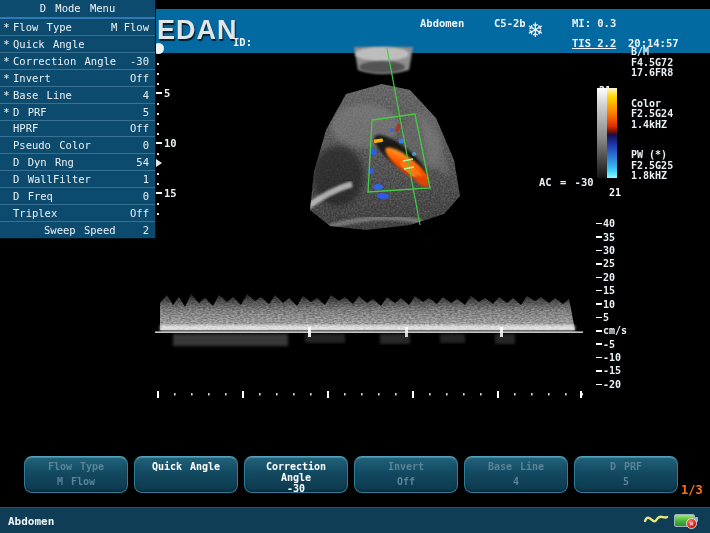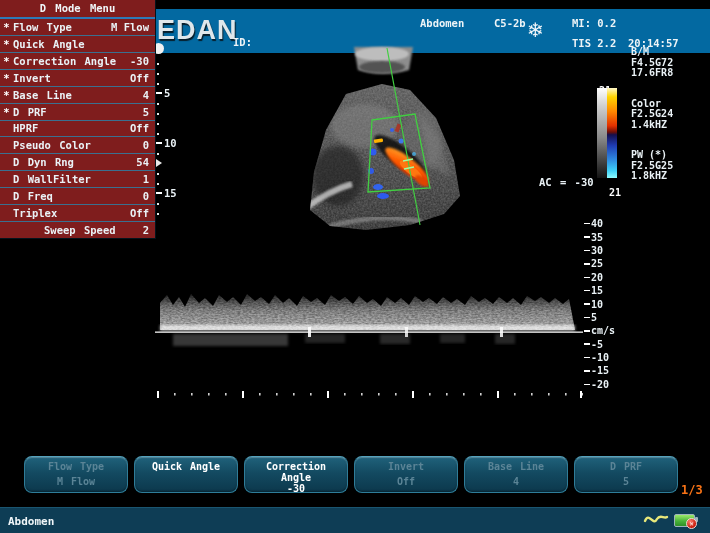--- a/index.html
+++ b/index.html
@@ -9,22 +9,22 @@
 
   
   .topbar{position:absolute;left:0;top:9px;width:710px;height:44px;background:#0369a1;}
   .logo{position:absolute;left:157px;top:6px;font-family:"Liberation Sans",sans-serif;
         font-weight:bold;font-size:27px;letter-spacing:1px;color:#dfe7eb;
         text-shadow:1px 2px 1px #071e2b;}
   .tb{position:absolute;font-size:10.5px;font-weight:bold;color:#eef4f7;white-space:nowrap;}
   .freeze{position:absolute;left:527px;top:9px;font-size:20px;color:#f2f7fa;font-family:"DejaVu Sans",sans-serif;}
 
   
-  .menu{position:absolute;left:0;top:0;width:155px;height:238px;background:#7f1d1d;
-        z-index:6;border-right:1px solid #03131c;border-bottom:1px solid #03131c;font-weight:bold;}
+  .menu{position:absolute;left:0;top:0;width:155px;height:238px;background:#0c4a6e;
+        z-index:6;border-right:1px solid #03131c;border-bottom:1px solid #03131c;font-weight:normal;}
   .menu-header{height:17px;line-height:17px;text-align:center;font-size:10.5px;
         border-bottom:2px solid #2d7ab8;word-spacing:3px;color:#f0f6f9;}
   .menu-items{display:flex;flex-direction:column;height:219px;}
   .menu-row{flex:1;display:flex;align-items:center;border-bottom:1px solid #3a7090;
         font-size:10.5px;box-sizing:border-box;cursor:default;}
   .menu-row:last-child{border-bottom:none;padding-left:31px;}
   .m-star{width:13px;text-align:center;color:#fff;}
   .m-label{flex:1;word-spacing:2px;}
   .m-value{padding-right:6px;text-align:right;}
 
@@ -38,21 +38,21 @@
         background:linear-gradient(180deg,#ffffff 0%,#cfcfcf 20%,#8a8a8a 55%,#3a3a3a 85%,#141414 100%);}
   .colbar{position:absolute;left:607px;top:88px;width:10px;height:90px;
         background:linear-gradient(180deg,#fff8c8 0%,#ffd400 10%,#ff8800 26%,#e23000 42%,#6e0e06 49%,
                    #140f4e 52%,#1f3cb4 64%,#2f8ce0 80%,#3fd2f8 92%,#8ffcff 100%);}
   .cb-label{position:absolute;font-size:10px;font-weight:bold;color:#fff;margin-top:8px;}
 
   
   .depth-labels{position:absolute;left:156px;top:68px;width:30px;}
   .depth-item{height:50px;display:flex;align-items:center;font-size:10.5px;font-weight:bold;}
   .depth-item::before{content:"";width:6px;height:2px;background:#fff;margin-right:2px;}
-  .vel-labels{position:absolute;left:584px;top:217px;width:44px;}
+  .vel-labels{position:absolute;left:596px;top:217px;width:44px;}
   .vel-item{height:13.4px;display:flex;align-items:center;font-size:10px;font-weight:bold;white-space:nowrap;}
   .vel-item::before{content:"";width:6px;height:1.5px;background:#fff;margin-right:1px;}
   .ac-label{position:absolute;left:539px;top:176px;font-size:10.5px;font-weight:bold;word-spacing:2px;}
   .focus-marker{position:absolute;left:156px;top:159px;width:0;height:0;
         border-left:6px solid #e8e8e8;border-top:4px solid transparent;border-bottom:4px solid transparent;}
   .probe-mark{position:absolute;left:153px;top:43px;width:11px;height:11px;border-radius:50%;background:#f2f2f2;}
 
   
   .btnbar{position:absolute;left:24px;top:456px;width:654px;height:37px;display:flex;gap:6px;}
   .btn{width:104px;height:37px;border-radius:8px;box-sizing:border-box;
@@ -81,22 +81,22 @@
 <body>
 
 <div id="screen">
 
   <div class="topbar">
     <div class="logo">EDAN</div>
     <div class="tb" style="left:233px;top:27px;">ID:</div>
     <div class="tb" style="left:420px;top:8px;">Abdomen</div>
     <div class="tb" style="left:494px;top:8px;">C5-2b</div>
     <div class="freeze">❄</div>
-    <div class="tb" style="left:572px;top:8px;">MI: 0.2</div>
-    <div class="tb" style="left:572px;top:28px;">TIS 2.2</div>
+    <div class="tb" style="left:572px;top:8px;">MI: 0.3</div>
+    <div class="tb" style="left:572px;top:28px;text-decoration:underline;">TIS 2.2</div>
     <div class="tb" style="left:628px;top:28px;">20:14:57</div>
   </div>
 
   <div class="menu">
     <div class="menu-header">D Mode Menu</div>
     <div class="menu-items">
 
         <div class="menu-row">
           <span class="m-star">*</span>
           <span class="m-label">Flow Type</span>

